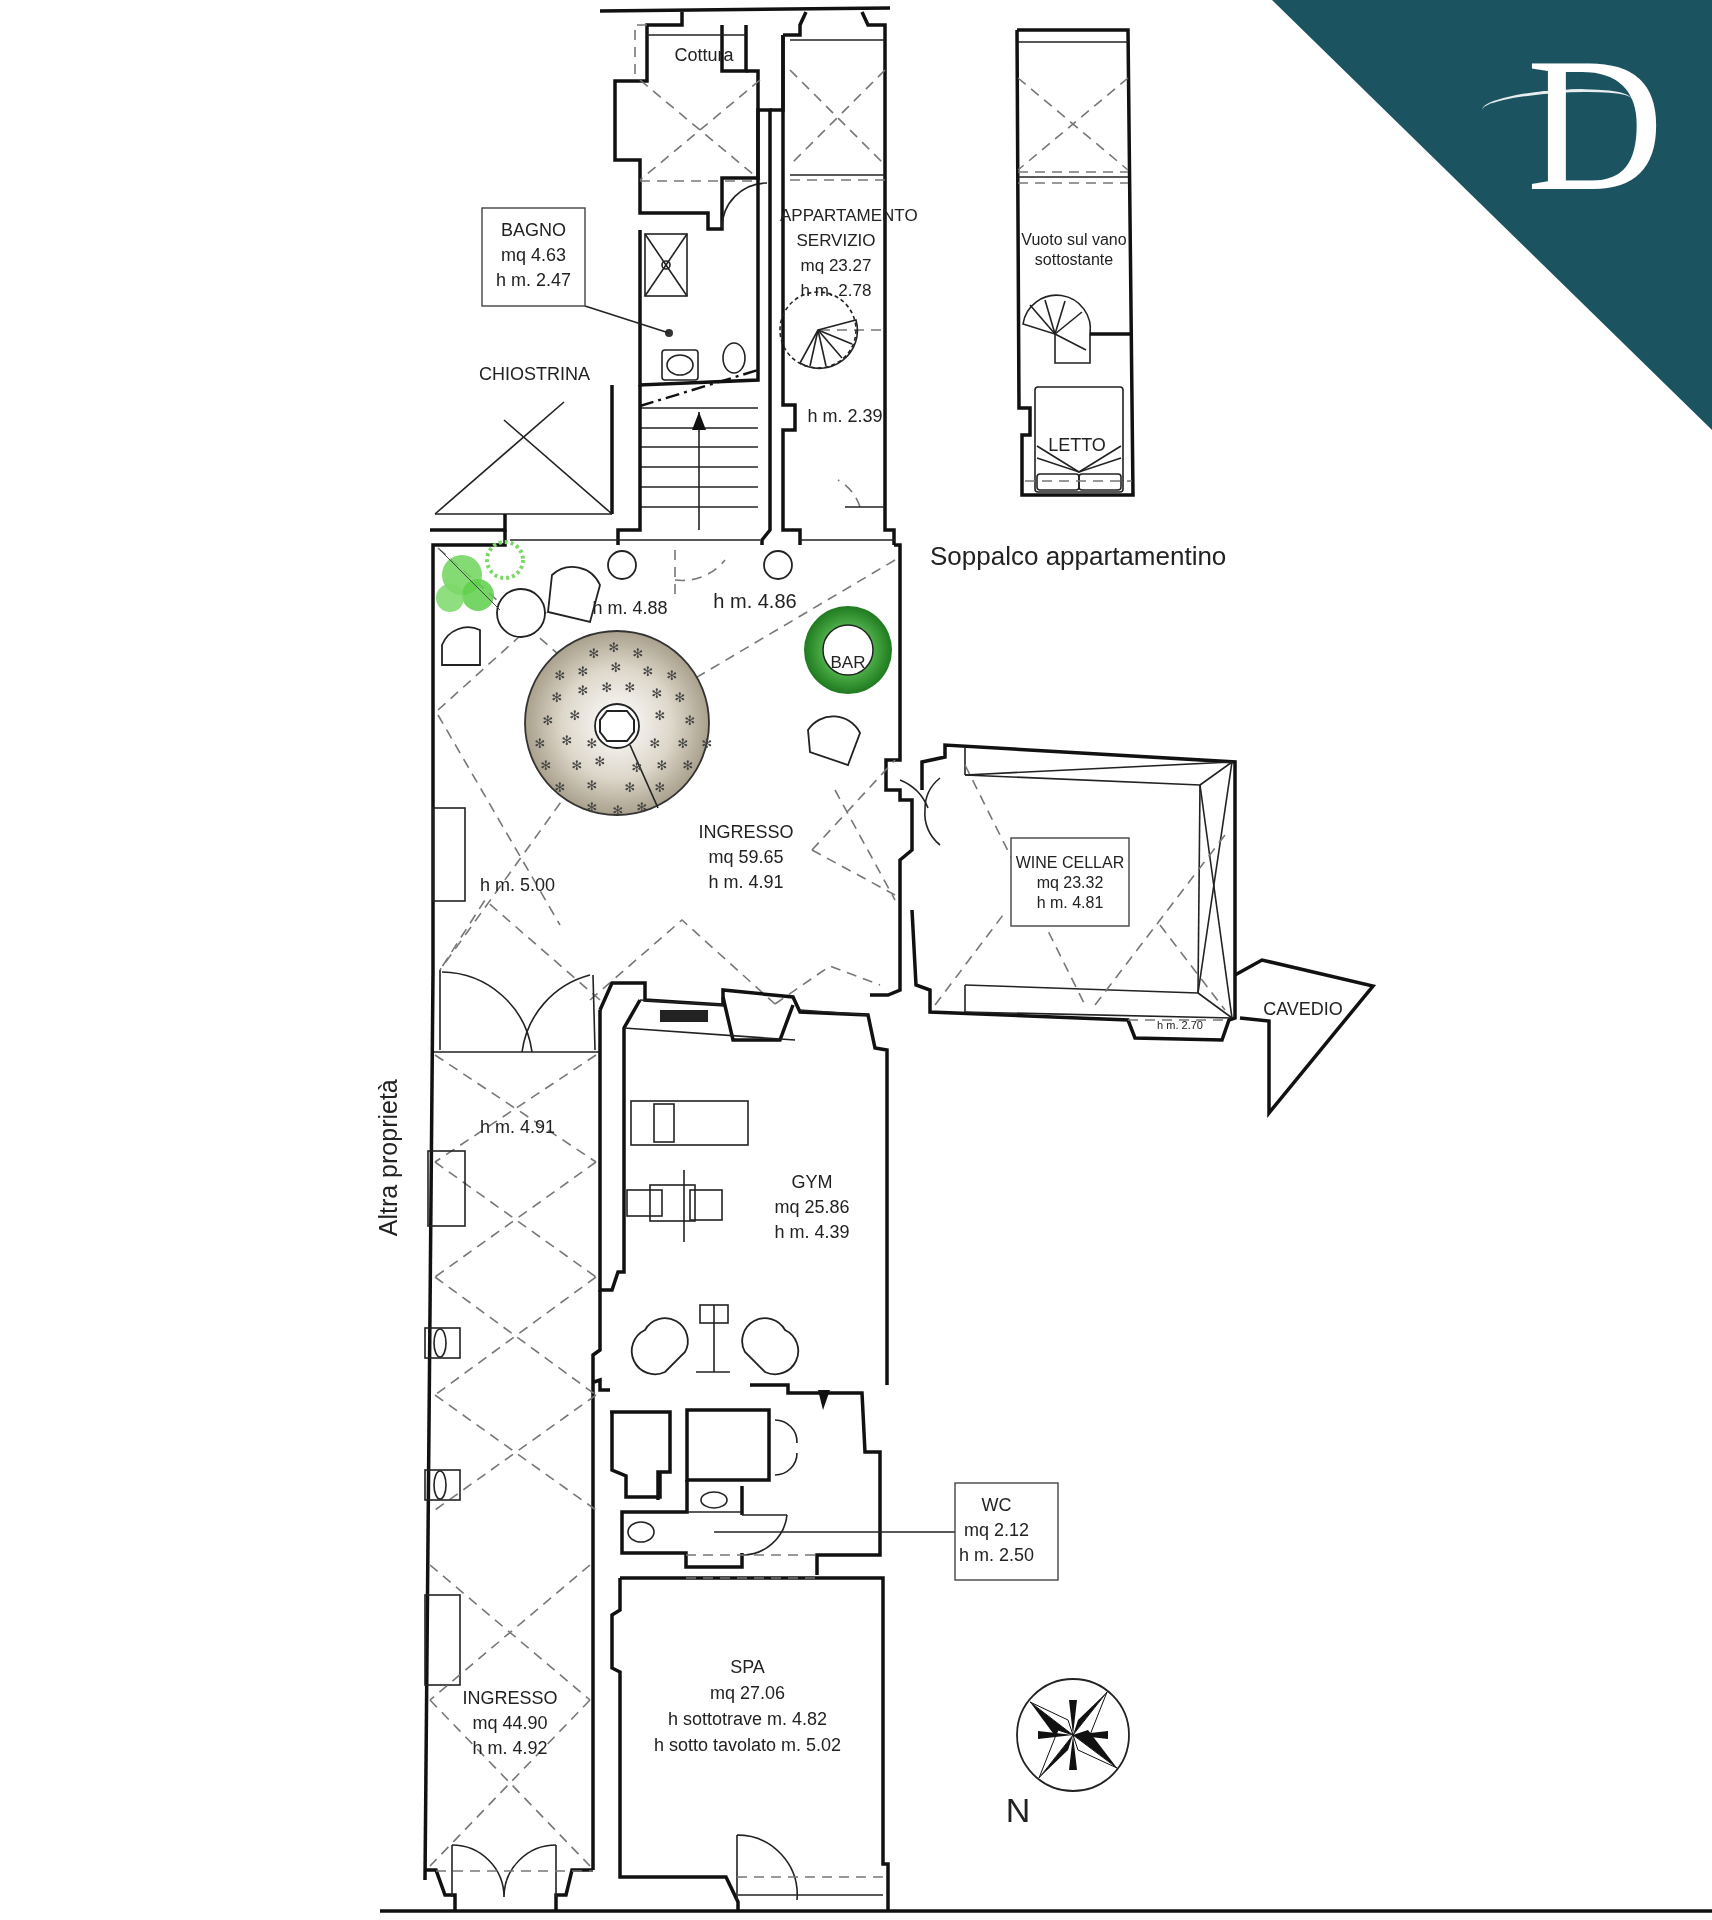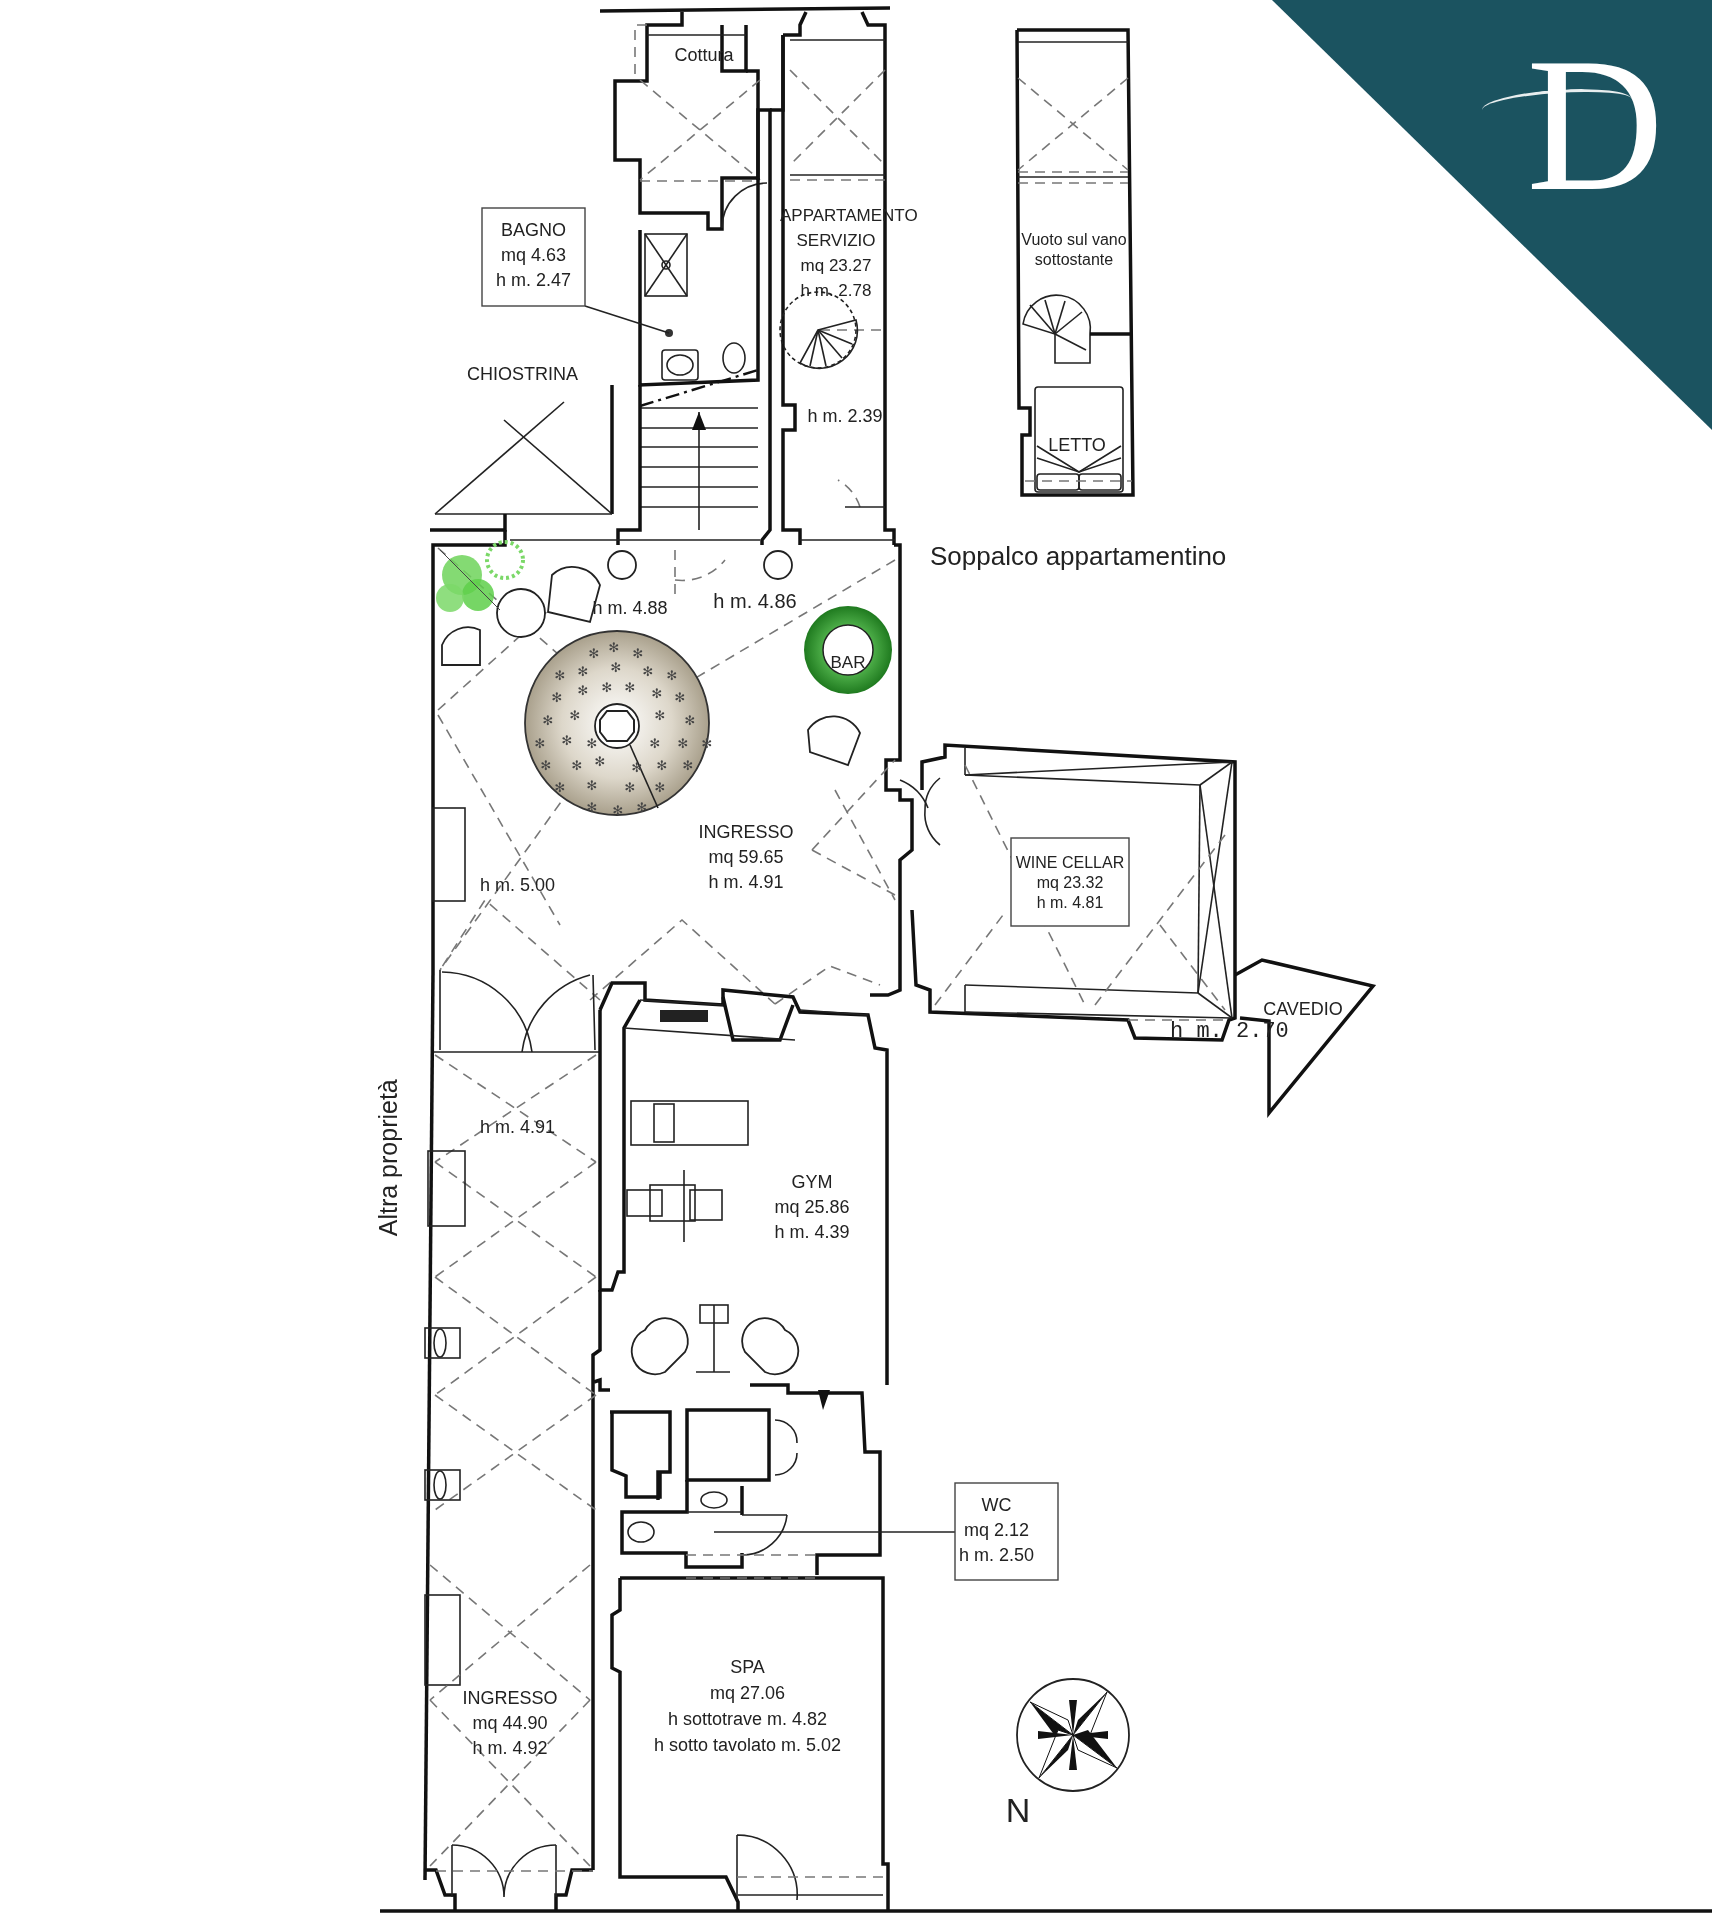--- a/index.html
+++ b/index.html
@@ -372,21 +372,21 @@
 </div>
 
 <div class="html-label" style="left:780px; top:203px; width:112px; font-size:17px; line-height:25px;">
   <div>APPARTAMENTO</div>
   <div>SERVIZIO</div>
   <div>mq 23.27</div>
   <div>h m. 2.78</div>
 </div>
 <div class="html-label" style="left:790px; top:405px; width:110px; font-size:18px;">h m. 2.39</div>
 
-<div class="html-label" style="left:455px; top:363px; width:135px; font-size:18px;">CHIOSTRINA</div>
+<div class="html-label" style="left:455px; top:363px; width:135px; font-size:18px;text-align:right;">CHIOSTRINA</div>
 
 <div class="html-label" style="left:1018px; top:230px; width:112px; font-size:16px; line-height:20px;">
   <div>Vuoto sul vano</div>
   <div>sottostante</div>
 </div>
 <div class="html-label" style="left:1035px; top:434px; width:84px; font-size:18px;">LETTO</div>
 <div class="html-label" style="left:930px; top:540px; width:300px; font-size:26px; text-align:left;">Soppalco appartamentino</div>
 
 <div class="html-label" style="left:580px; top:597px; width:100px; font-size:18px;">h m. 4.88</div>
 <div class="html-label" style="left:705px; top:588px; width:100px; font-size:20px;">h m. 4.86</div>
@@ -397,21 +397,21 @@
   <div>mq 59.65</div>
   <div>h m. 4.91</div>
 </div>
 <div class="html-label" style="left:470px; top:874px; width:95px; font-size:18px;">h m. 5.00</div>
 
 <div class="html-label" style="left:1011px; top:853px; width:118px; font-size:16px; line-height:20px;">
   <div>WINE CELLAR</div>
   <div>mq 23.32</div>
   <div>h m. 4.81</div>
 </div>
-<div class="html-label" style="left:1170px; top:1018px; width:90px; font-size:22px;font-family:Liberation Mono, monospace;">h m. 2.70</div>
+<div class="html-label" style="left:1135px; top:1018px; width:90px; font-size:11px;">h m. 2.70</div>
 <div class="html-label" style="left:1258px; top:998px; width:90px; font-size:18px;">CAVEDIO</div>
 
 <div class="html-label" style="left:470px; top:1116px; width:95px; font-size:18px;">h m. 4.91</div>
 <div class="html-label" style="left:318px; top:1150px; width:140px; font-size:25px; transform:rotate(-90deg);">Altra proprietà</div>
 
 <div class="html-label" style="left:752px; top:1170px; width:120px; font-size:18px; line-height:25px;">
   <div>GYM</div>
   <div>mq 25.86</div>
   <div>h m. 4.39</div>
 </div>

